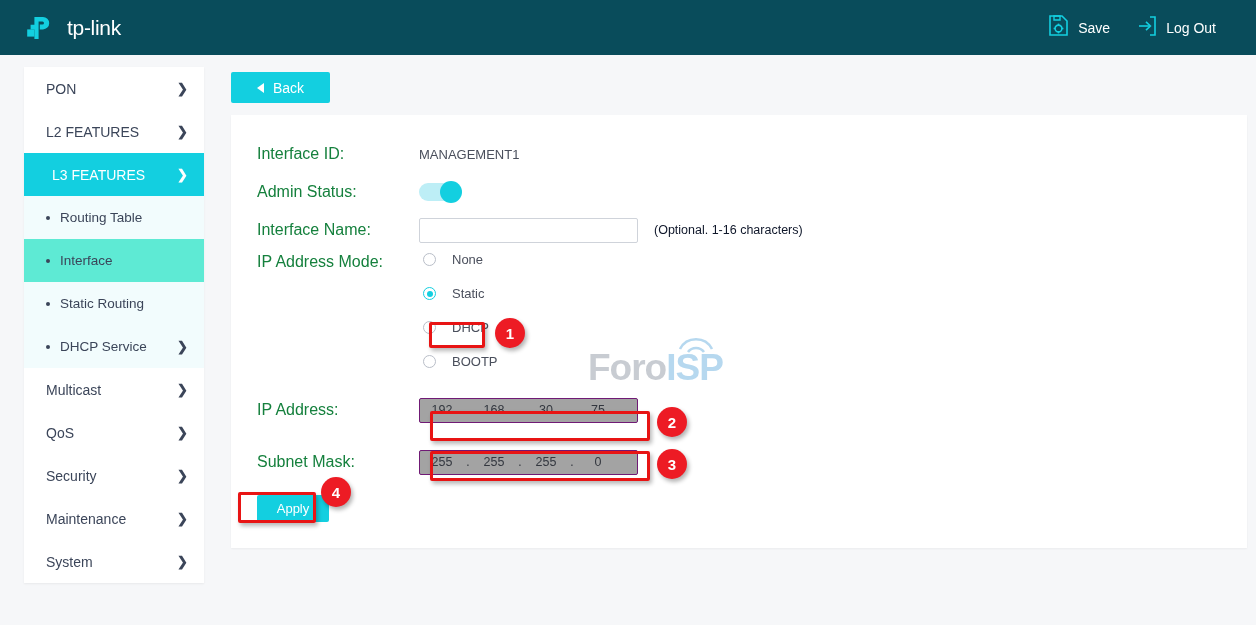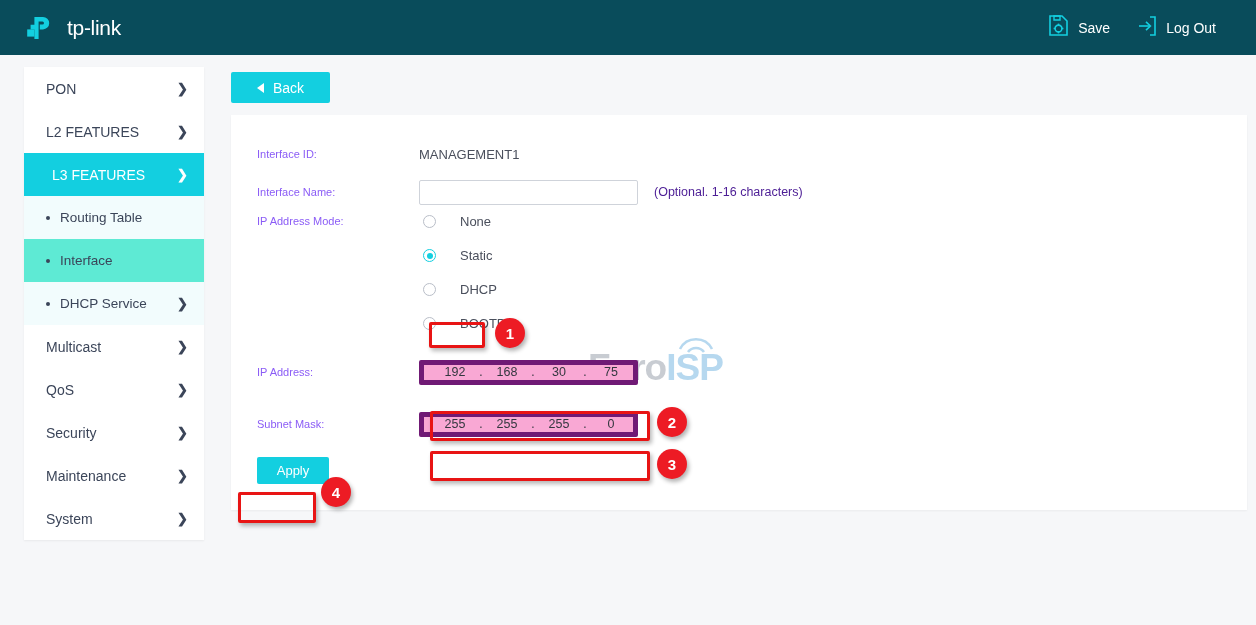--- a/index.html
+++ b/index.html
@@ -88,21 +88,21 @@
   .panel-title {
     font-size: 14.5px; font-weight: bold; color: #33373f;
     padding: 20px 0 19px 26px;
     border-bottom: 1px solid #eceef1;
   }
   .panel-body { padding: 20px 0 26px 0; position: relative; }
 
   .frow { display: flex; align-items: center; min-height: 38px; }
   .flabel {
     width: 188px; padding-left: 26px;
-    font-size: 11px; color: #8b5cf6; flex: none;
+    font-size: 16px; color: #15803d; flex: none;
   }
   .fval { display: flex; align-items: center; position: relative; }
   .static-val { font-size: 13px; color: #4a4f5c; }
 
   
   .toggle {
     width: 42px; height: 18px; border-radius: 9px;
     background: #bdeef6; position: relative; cursor: pointer;
   }
   .toggle .knob {
@@ -112,49 +112,48 @@
   }
 
   
   .txt-input {
     width: 219px; height: 25px;
     border: 1px solid #cfd3da; border-radius: 2px;
     background: #ffffff; outline: none;
     font-family: "Liberation Sans", sans-serif; font-size: 13px;
     padding: 0 6px; color: #4a4f5c;
   }
-  .hint { font-size: 12.5px; color: #4c1d95; margin-left: 16px; }
+  .hint { font-size: 12.5px; color: #0f172a; margin-left: 16px; }
 
   
   .radio-group { display: flex; flex-direction: column; gap: 13px; }
   .radio-item {
-    display: flex; align-items: center; gap: 24px;
+    display: flex; align-items: center; gap: 16px;
     cursor: pointer; position: relative;
     padding: 3px 6px 3px 4px;
   }
   .radio-circle {
     width: 13px; height: 13px; border-radius: 50%;
     border: 1px solid #b9bec8; background: #ffffff;
     flex: none; position: relative;
   }
   .radio-item.checked .radio-circle { border: 1px solid #13cfe0; }
   .radio-item.checked .radio-circle::after {
     content: ""; position: absolute;
     left: 2.5px; top: 2.5px; width: 6px; height: 6px;
     border-radius: 50%; background: #13cfe0;
   }
   .radio-label { font-size: 13px; color: #4a4f5c; }
 
   
   .ip-box {
     display: flex; align-items: center;
     width: 219px; height: 25px;
-    border: 5px solid #701a75; border-radius: 2px;
-    background: #f9a8d4;
-    justify-content: flex-end;
+    border: 1px solid #701a75; border-radius: 2px;
+    background: #a3a3a3;
   }
   .octet {
     width: 44px; text-align: center;
     font-family: "Liberation Sans", sans-serif;
     font-size: 12.5px; color: #33373f;
     border: none; outline: none; background: transparent;
   }
   .ip-dot { font-size: 12px; color: #33373f; width: 8px; text-align: center; }
 
   .apply-btn {
@@ -256,20 +255,24 @@
     <div class="sub-row">
       <span class="dot"></span>
       <span>Routing Table</span>
     </div>
     <div class="sub-row selected">
       <span class="dot"></span>
       <span>Interface</span>
     </div>
     <div class="sub-row">
       <span class="dot"></span>
+      <span>Static Routing</span>
+    </div>
+    <div class="sub-row">
+      <span class="dot"></span>
       <span>DHCP Service</span>
       <span class="chev">❯</span>
     </div>
   </div>
 
   <div class="nav-row">
     <span>Multicast</span>
     <span class="chev">❯</span>
   </div>
   <div class="nav-row">
@@ -312,20 +315,28 @@
 
       
       <div class="frow">
         <div class="flabel">Interface ID:</div>
         <div class="fval">
           <span class="static-val">MANAGEMENT1</span>
         </div>
       </div>
 
       
+      <div class="frow">
+        <div class="flabel">Admin Status:</div>
+        <div class="fval">
+          <div class="toggle">
+            <span class="knob"></span>
+          </div>
+        </div>
+      </div>
 
       
       <div class="frow">
         <div class="flabel">Interface Name:</div>
         <div class="fval">
           <input class="txt-input" type="text" value="" style="">
           <span class="hint">(Optional. 1-16 characters)</span>
         </div>
       </div>
 

